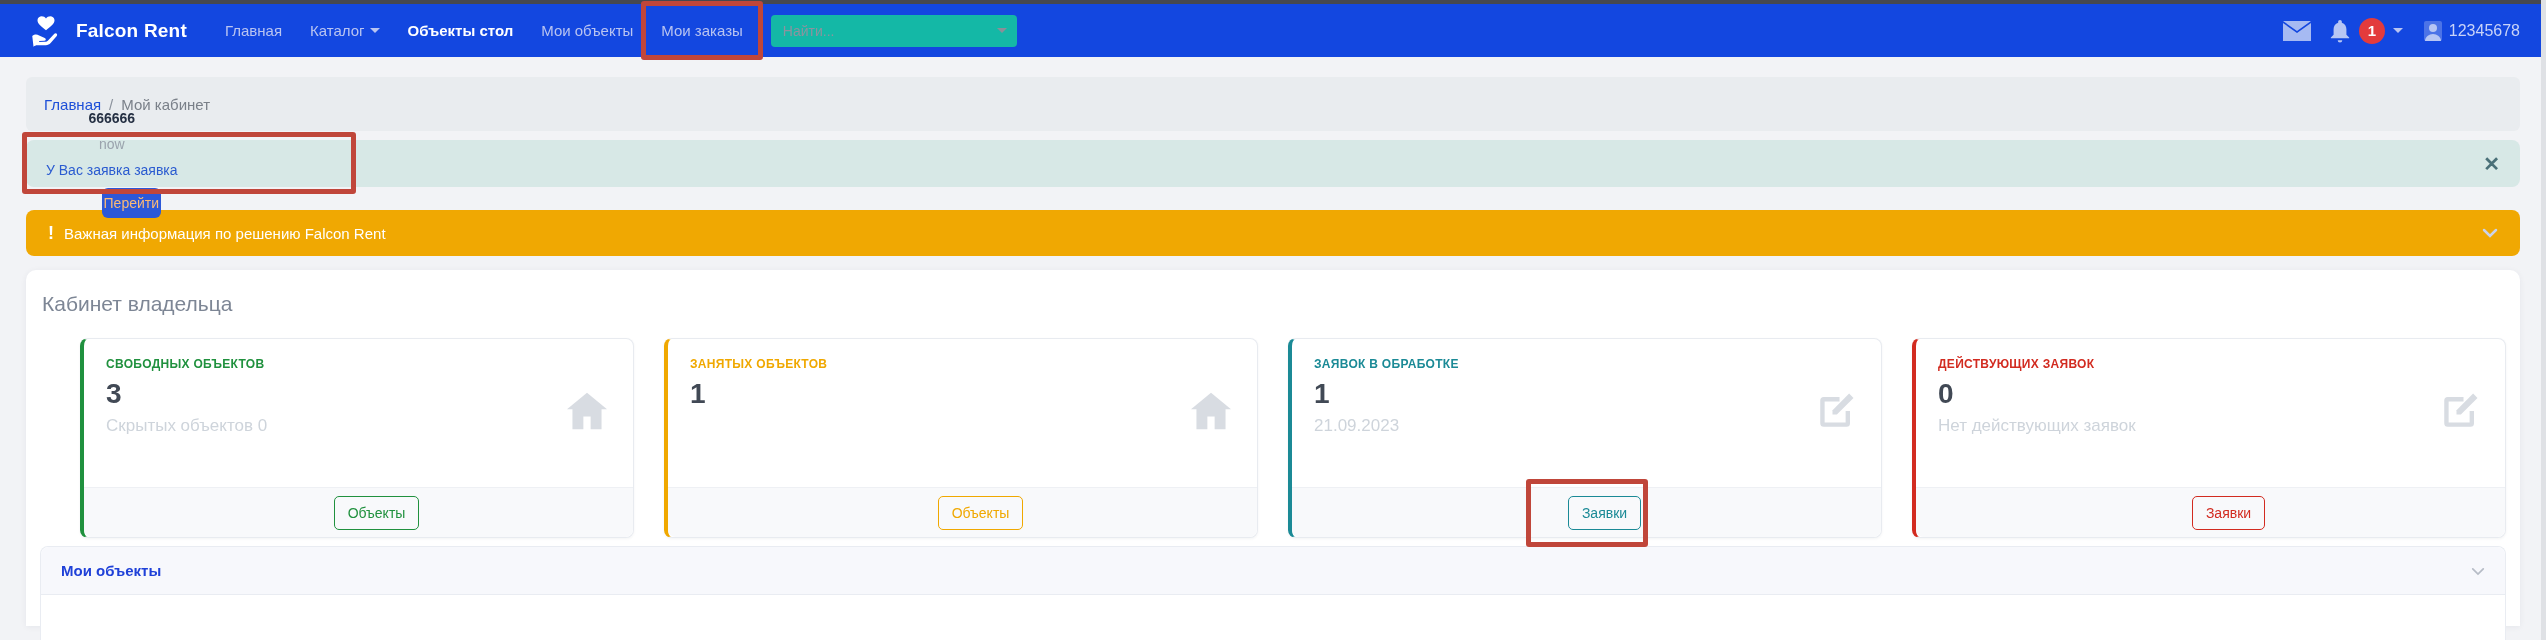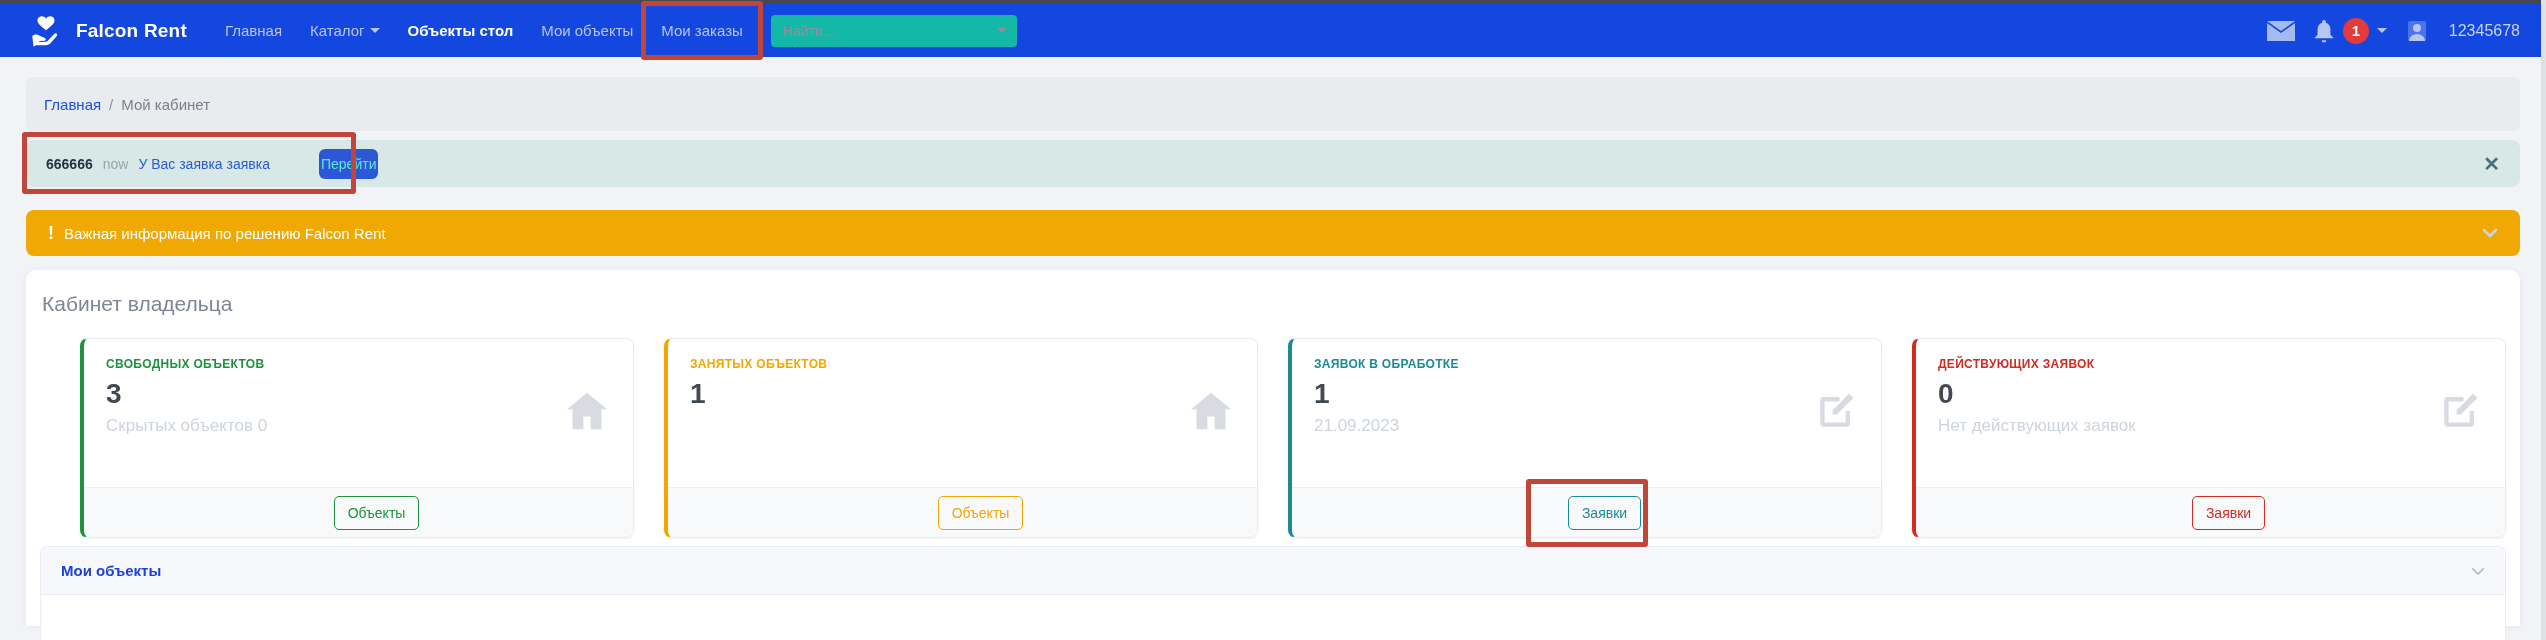--- a/index.html
+++ b/index.html
@@ -28,46 +28,46 @@
   .search-input::placeholder { color:#8d939e; }
   .search-caret { position:absolute; right:10px; top:13px; width:0; height:0;
     border-left:5px solid transparent; border-right:5px solid transparent;
     border-top:5px solid #8a8f98; }
   .nav-right { margin-left:auto; display:flex; align-items:center; gap:18px; }
   .nav-icon { color:#b7c6f4; display:flex; align-items:center; cursor:pointer; }
   .bell-group { display:flex; align-items:center; gap:8px; cursor:pointer; }
   .badge { min-width:26px; height:26px; background:#e33b3c; border-radius:50%;
     color:#fff; font-size:15px; font-weight:700; display:flex; align-items:center;
     justify-content:center; }
-  .user-group { display:flex; align-items:center; gap:20px; cursor:pointer; }
+  .user-group { display:flex; align-items:center; gap:4px; cursor:pointer; }
   .username { font-size:16px; color:#c9d3f8; }
 
   
   .annot-rel { position:relative; }
   .annot-rect { position:absolute; border:5px solid #c0463a; border-radius:3px;
     pointer-events:none; z-index:5; }
   .annot-nav { left:-10px; right:-10px; top:-13px; bottom:-13px; }
   .annot-notif { left:-4px; top:-8px; width:334px; height:62px; }
   .annot-req { left:50%; transform:translateX(-50%); top:-9px; width:122px; height:68px; }
 
   
   .breadcrumb { margin:20px 26px 0; height:54px; background:#e9ecef; border-radius:6px;
     display:flex; align-items:center; padding:0 18px; font-size:15px; gap:8px; }
   .crumb-link { color:#1d4fd8; cursor:pointer; }
   .crumb-sep { color:#8b929c; }
   .crumb-current { color:#7a8089; }
 
   
   .notif { margin:9px 26px 0; height:47px; background:#d7e8e6; border-radius:8px;
     display:flex; align-items:center; padding:0 20px; position:relative; }
-  .notif-left { display:flex; align-items:center; gap:10px; }
+  .notif-left { display:flex; align-items:center; gap:10px;flex-direction:column; }
   .notif-id { font-size:14px; font-weight:700; color:#253043; }
   .notif-time { font-size:14px; color:#9aa3ad; }
   .notif-msg { font-size:14px; color:#2a5bd0; cursor:pointer; }
-  .notif-go { background:#2c58d8; color:#5eead4; border:none; border-radius:6px;
+  .notif-go { background:#2c58d8; color:#fdba74; border:none; border-radius:6px;
     font-size:14px; padding:7px 2px; cursor:pointer; font-family:"Liberation Sans",sans-serif;margin-left:39px; }
   .notif-close { margin-left:auto; color:#4a7078; font-size:20px; font-weight:700;
     cursor:pointer; line-height:1; }
 
   
   .warning { margin:23px 26px 0; height:46px; background:#f0a802; border-radius:8px;
     display:flex; align-items:center; padding:0 22px; color:#fff; gap:10px; }
   .warn-excl { font-size:18px; font-weight:700; }
   .warn-text { font-size:15px; }
   .warn-chevron { margin-left:auto; color:#ccd3ea; }

